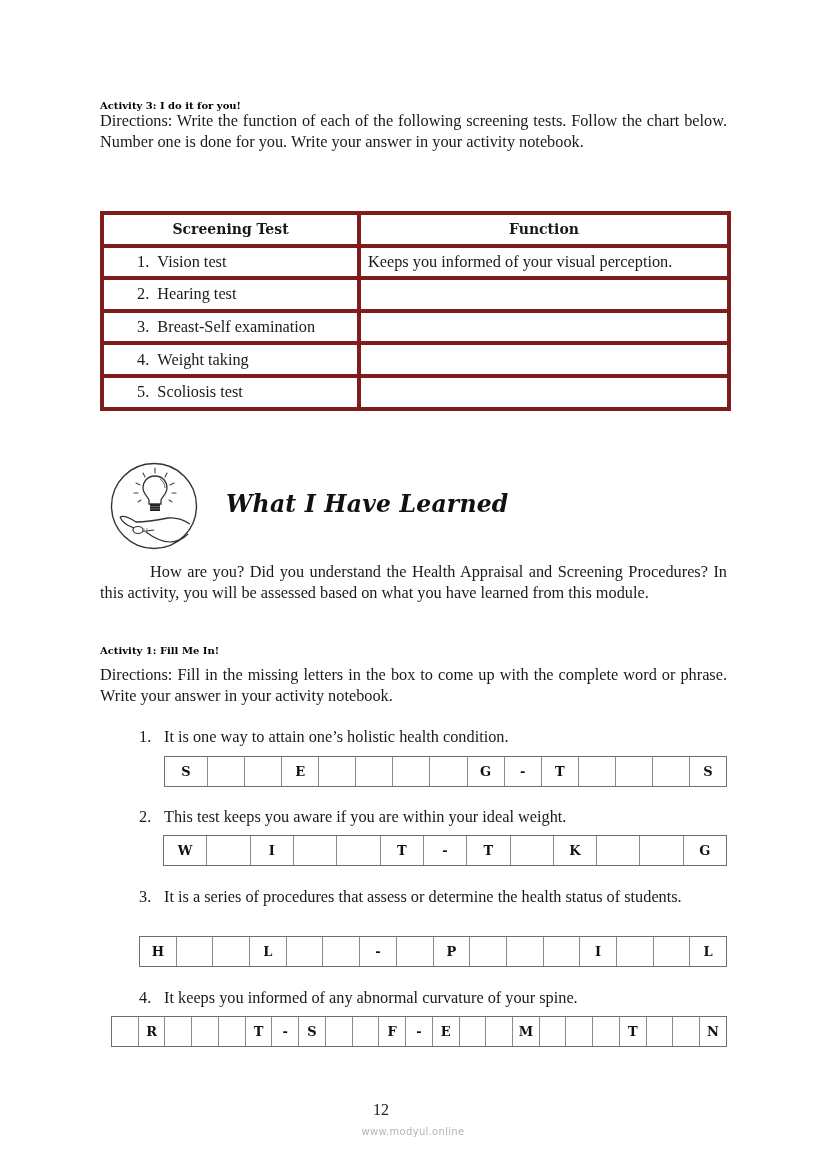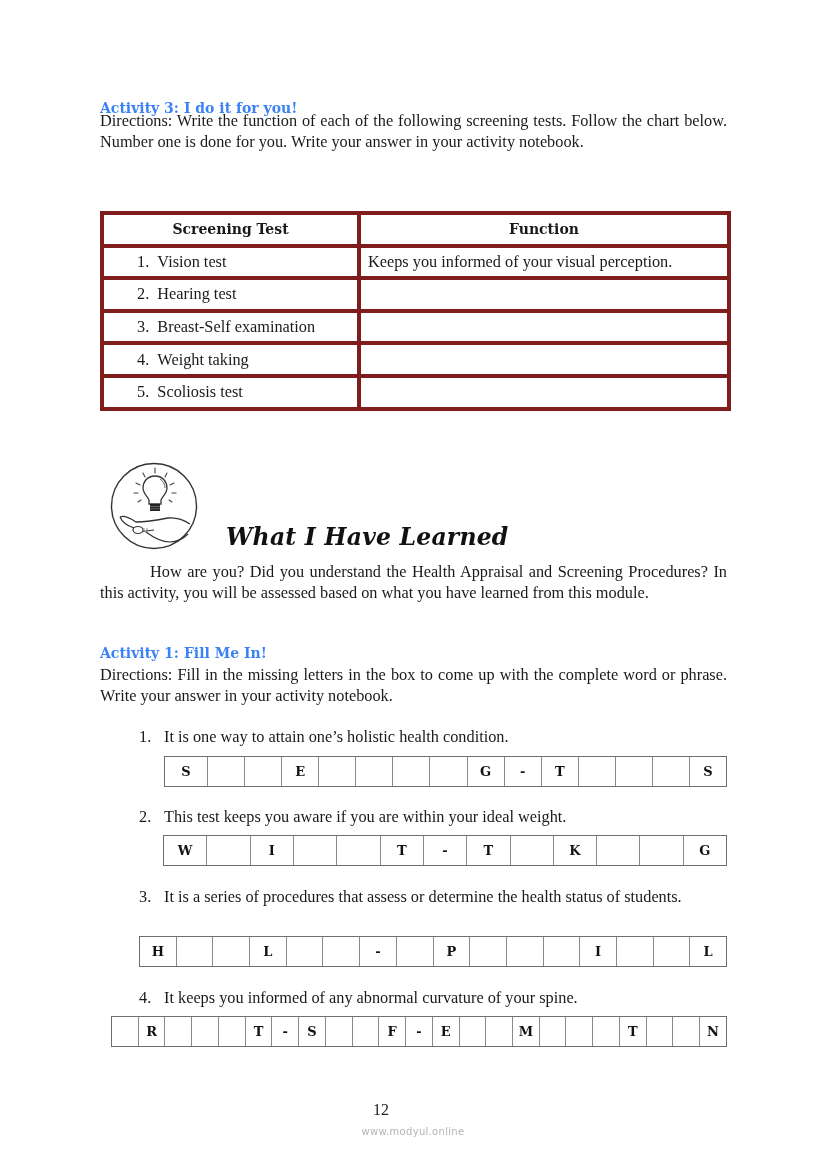--- a/index.html
+++ b/index.html
@@ -3,22 +3,22 @@
 <meta charset="utf-8">
 <style>
   html, body { margin: 0; padding: 0; background: #ffffff; }
   body {
     width: 826px; height: 1169px; position: relative; overflow: hidden;
     font-family: "DejaVu Serif", "Liberation Serif", serif;
     color: #1a1a1a;
   }
   .abs { position: absolute; }
   .h-act {
-    font-family: "DejaVu Serif", serif; font-weight: bold; font-size: 14px;
-    color: #3b82f6;
+    font-family: "DejaVu Serif", serif; font-weight: bold; font-size: 10px;
+    color: #000000;
   }
   .para {
     font-family: "Liberation Serif", serif; font-size: 16.3px; line-height: 20.7px;
     text-align: justify; text-align-last: left; color: #1a1a1a;
   }
   
   table.screen {
     position: absolute; left: 100px; top: 211px; width: 627px;
     border-collapse: collapse; table-layout: fixed;
     font-family: "Liberation Serif", serif; font-size: 16.3px; color: #1a1a1a;
@@ -29,21 +29,21 @@
   table.screen th {
     font-family: "DejaVu Serif", serif; font-weight: bold; font-size: 14px; text-align: center;
   }
   table.screen td.c1 { padding-left: 33px; }
   table.screen td.c2 { padding-left: 7px; }
   table.screen col.a { width: 257px; }
   table.screen col.b { width: 370px; }
 
   .section-title {
     font-family: "DejaVu Serif", serif; font-weight: bold; font-style: italic;
-    font-size: 23.5px; color: #111; letter-spacing: 0.2px; margin-top: 33px;
+    font-size: 23.5px; color: #111; letter-spacing: 0.2px;
   }
   .q {
     font-family: "Liberation Serif", serif; font-size: 16.3px; line-height: 20.5px; color: #1a1a1a;
   }
   .qnum { position: absolute; left: 0; top: 0; }
   .qtext { position: absolute; left: 25px; right: 0; top: 0; text-align: justify; text-align-last: left; }
   .letter-row {
     position: absolute; display: flex; border: 1px solid #6e6e6e; box-sizing: border-box; height: 31px;
   }
   .cell {

